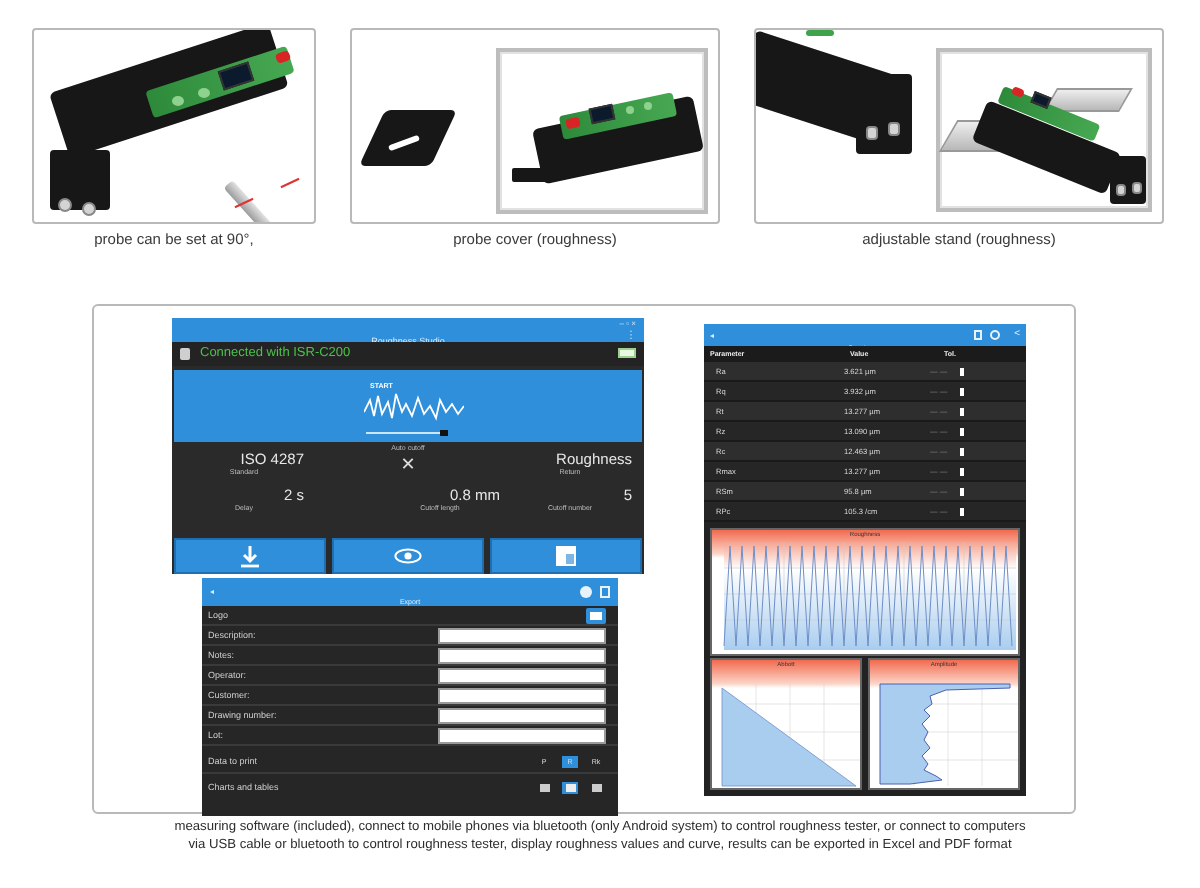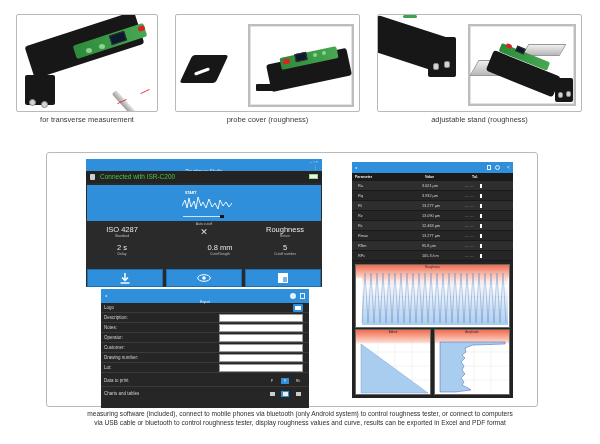--- a/index.html
+++ b/index.html
@@ -23,21 +23,21 @@
 
   
   .sw-box { position: absolute; left: 46px; top: 152px; width: 492px; height: 255px; border: 1px solid #b9b9b9; border-radius: 3px; background: #fff; }
 
   .win { position: absolute; background: #2a2a2a; overflow: hidden; font-family: "Liberation Sans", sans-serif; }
   .titlebar { position: absolute; left: 0; top: 0; right: 0; background: #2f8fdb; color: #dbeeff; text-align: center; }
   .winctl { position: absolute; color: #cfe6fa; font-size: 4px; }
   .conn-bar { position: absolute; background: #232323; color: #4cc24a; font-size: 6.5px; }
   .start-area { position: absolute; background: #2f8fdb; }
   .stat { position: absolute; text-align: center; color: #e8e8e8; }
-  .stat .v { font-size: 7.5px; line-height: 9px; }
+  .stat .v { font-size: 7.5px; line-height: 9px; text-align: right; }
   .stat .l { font-size: 3.5px; color: #bdbdbd; line-height: 5px; }
   .act-btn { position: absolute; background: #2f8fdb; border: 1px solid #1f6fb0; display: flex; align-items: center; justify-content: center; }
 
   .exp-row { position: absolute; left: 0; right: 0; height: 10px; border-bottom: 1px solid #3a3a3a; color: #cfcfcf; font-size: 4.5px; line-height: 10px; padding-left: 3px; }
   .exp-input { position: absolute; right: 6px; top: 1px; width: 84px; height: 8px; background: #fff; border: 1px solid #9a9a9a; }
   .seg { position: absolute; top: 2px; height: 6px; width: 8px; font-size: 3.5px; color: #ddd; text-align: center; line-height: 6px; }
   .seg.on { background: #2f8fdb; }
 
   .tbl-row { position: absolute; left: 0; right: 0; height: 10px; color: #d8d8d8; font-size: 3.8px; line-height: 10px; border-bottom: 1px solid #1a1a1a; }
   .tbl-row:nth-child(odd) { background: #2e2e2e; }
@@ -66,21 +66,21 @@
     <div class="dev-btn" style="left:82px; top:29px; width:6px; height:5px;"></div>
     <div class="dev-body" style="left:8px; top:60px; width:30px; height:30px; border-radius:2px;"></div>
     <div class="knob" style="left:12px; top:84px; width:7px; height:7px;"></div>
     <div class="knob" style="left:24px; top:86px; width:7px; height:7px;"></div>
     <div class="probe" style="left:97px; top:74px; width:44px; height:6px; transform:rotate(48deg); transform-origin:left center;"></div>
     <div class="arrow-red" style="left:100px; top:86px; width:10px; transform:rotate(-25deg);"></div>
     <div class="arrow-red" style="left:123px; top:76px; width:10px; transform:rotate(-25deg);"></div>
   </div>
 </div>
 <div class="caption" style="left:16px; top:115px; width:142px;">
-  <div>for transverse measurement</div>
+  <div>probe can be set at 90°,</div>
 </div>
 
 <div class="photo-box" style="left:175px; top:14px; width:185px; height:98px;">
   <div>
     <div class="dev-body" style="left:10px; top:40px; width:36px; height:28px; transform:skewX(-25deg); border-radius:3px;"></div>
     <div style="position:absolute; left:18px; top:55px; width:16px; height:3px; background:#fff; border-radius:2px; transform:rotate(-20deg);"></div>
   </div>
   <div class="inner-frame" style="left:72px; top:9px; width:106px; height:83px;">
     <div class="dev-body" style="left:18px; top:30px; width:82px; height:28px; transform:rotate(-12deg);"></div>
     <div class="dev-panel" style="left:30px; top:26px; width:58px; height:12px; transform:rotate(-12deg);"></div>

